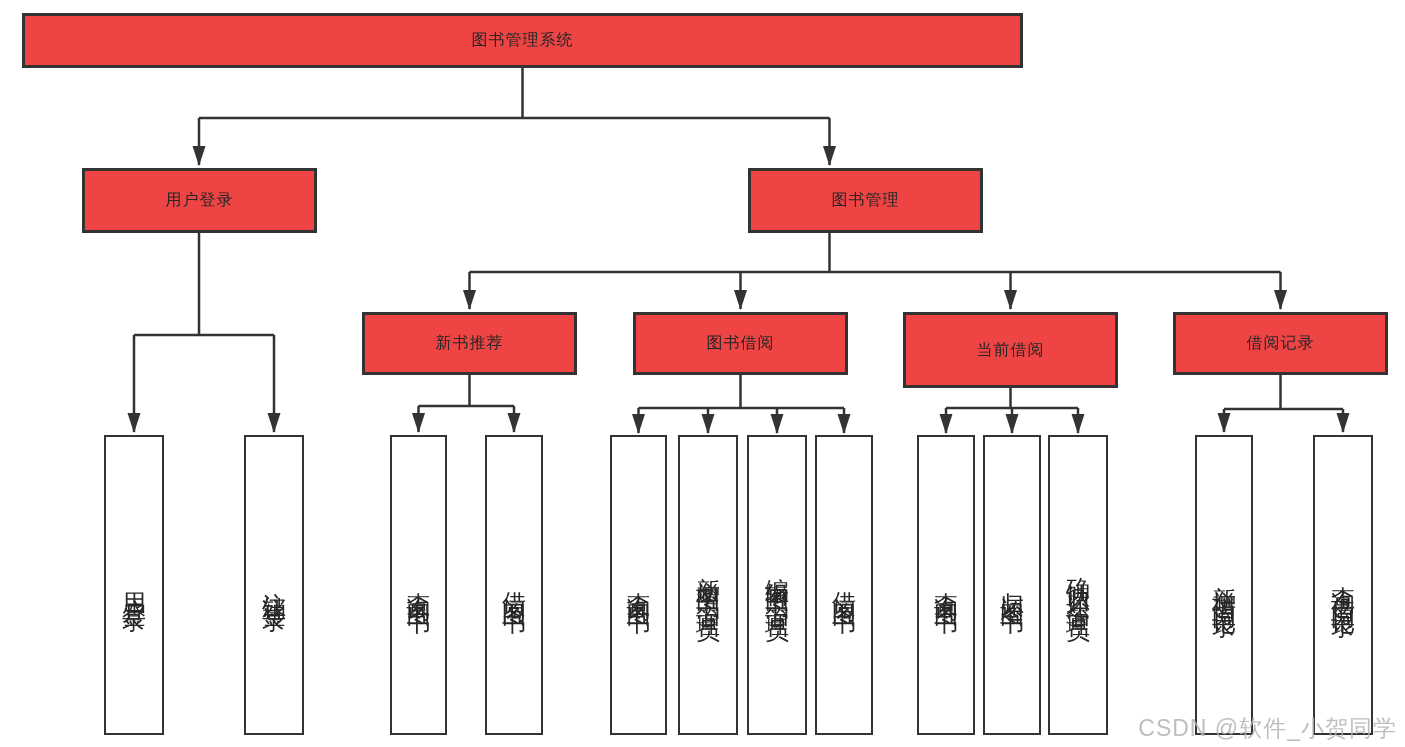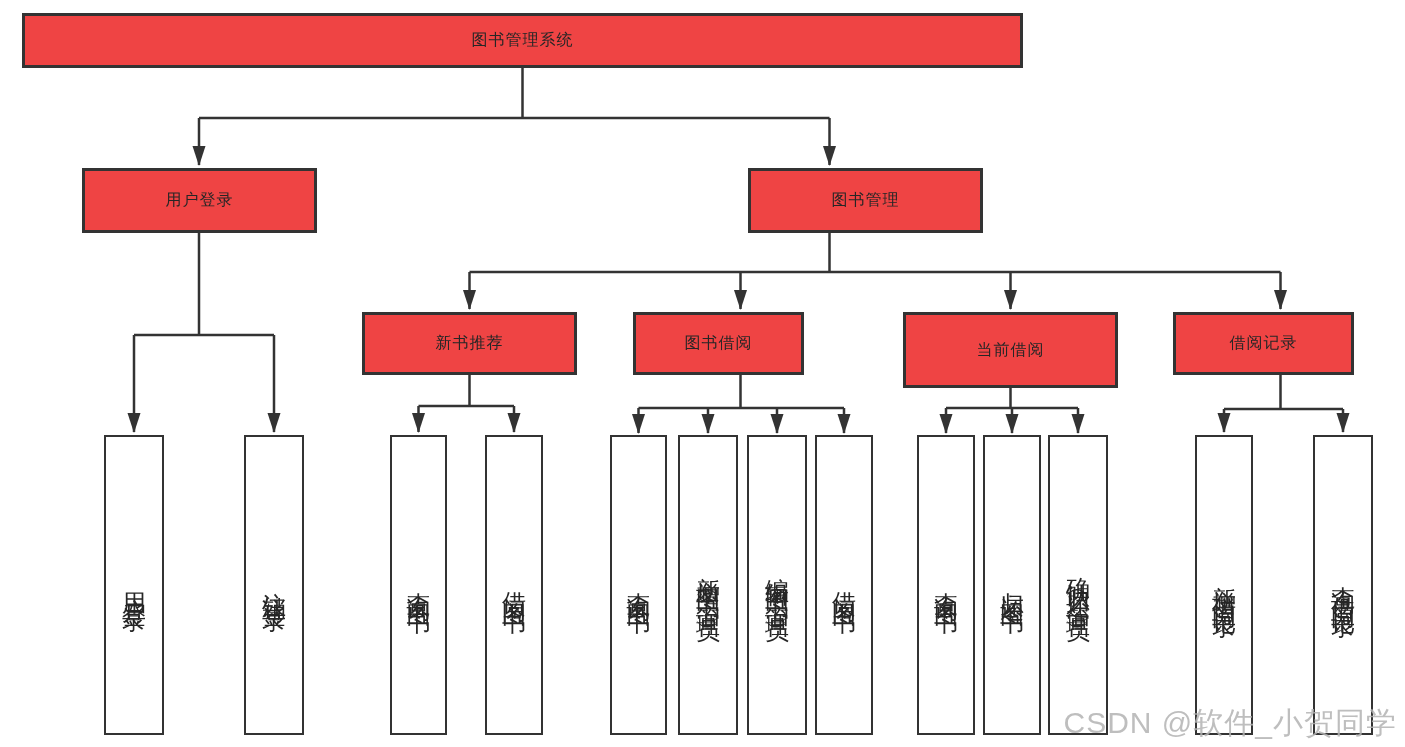--- a/index.html
+++ b/index.html
@@ -45,21 +45,21 @@
     text-orientation: mixed;
     white-space: nowrap;
     font-size: 24px;
     letter-spacing: 6px;
     color: #262626;
   }
   #watermark {
     position: absolute;
     right: 8px;
     bottom: 3px;
-    font-size: 30px;
+    font-size: 23px;
     color: #b3b3b3;
     opacity: 0.85;
     letter-spacing: 1px;
     z-index: 5;
   }
 </style>
 </head>
 <body>
 
 <div id="stage">
@@ -109,27 +109,27 @@
   <div class="hbox" style="left:82px; top:168px; width:235px; height:65px;">
     <span>用户登录</span>
   </div>
   <div class="hbox" style="left:712px; top:168px; width:235px; height:65px;margin-left:36px;">
     <span>图书管理</span>
   </div>
 
   <div class="hbox" style="left:362px; top:312px; width:215px; height:63px;text-align:center;">
     <span>新书推荐</span>
   </div>
-  <div class="hbox" style="left:633px; top:312px; width:171px; height:63px;">
+  <div class="hbox" style="left:633px; top:312px; width:215px; height:63px;">
     <span>图书借阅</span>
   </div>
   <div class="hbox" style="left:903px; top:312px; width:215px; height:76px;">
     <span>当前借阅</span>
   </div>
-  <div class="hbox" style="left:1173px; top:312px; width:181px; height:63px;">
+  <div class="hbox" style="left:1173px; top:312px; width:215px; height:63px;">
     <span>借阅记录</span>
   </div>
 
   <div class="vbox" style="left:104px; width:60px;">
     <span>用户登录</span>
   </div>
   <div class="vbox" style="left:244px; width:60px;">
     <span>注销登录</span>
   </div>
   <div class="vbox" style="left:390px; width:57px;">

